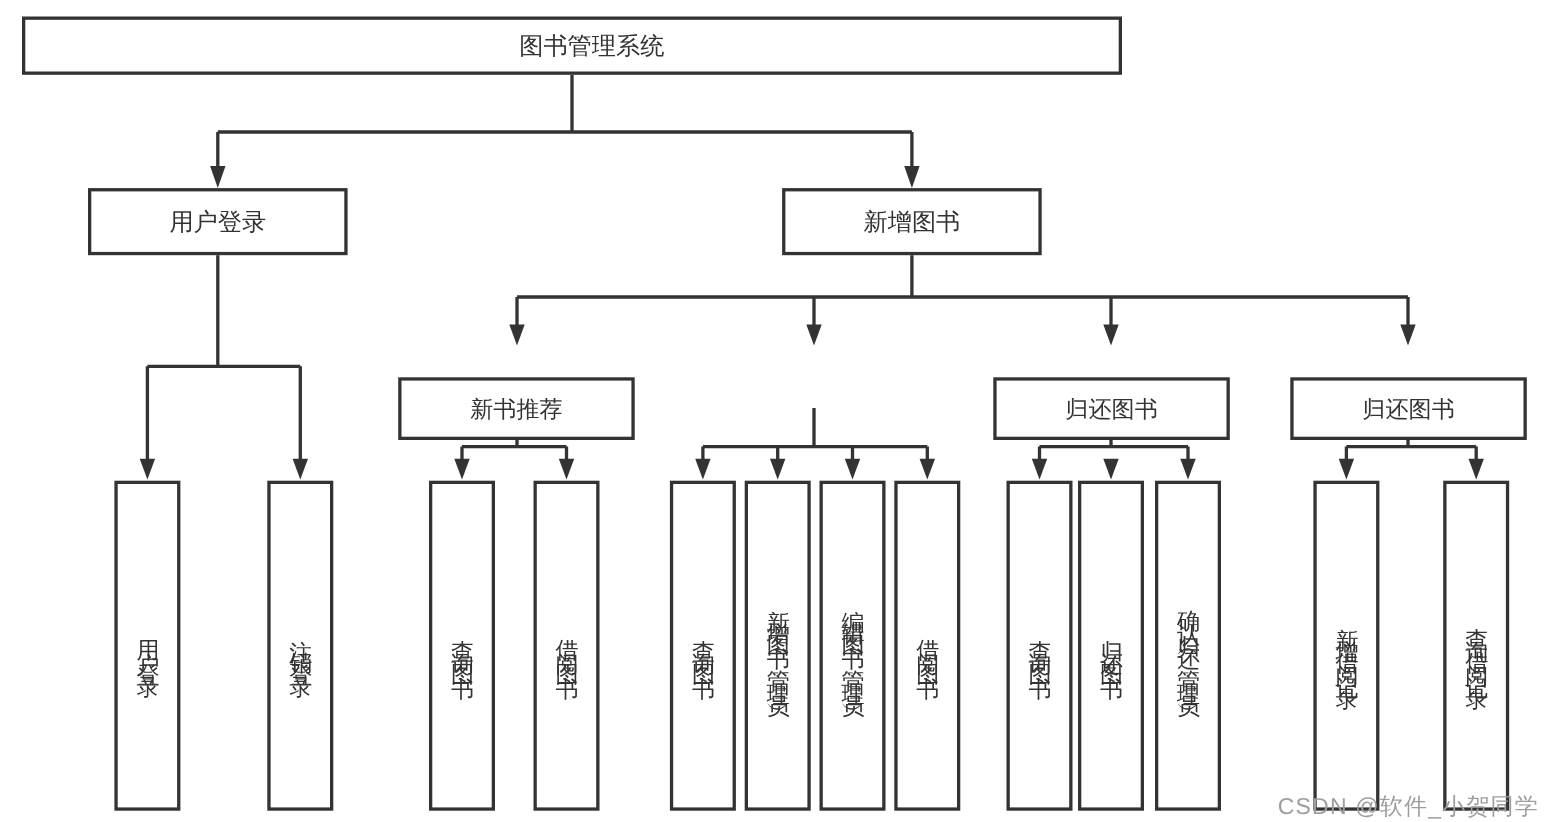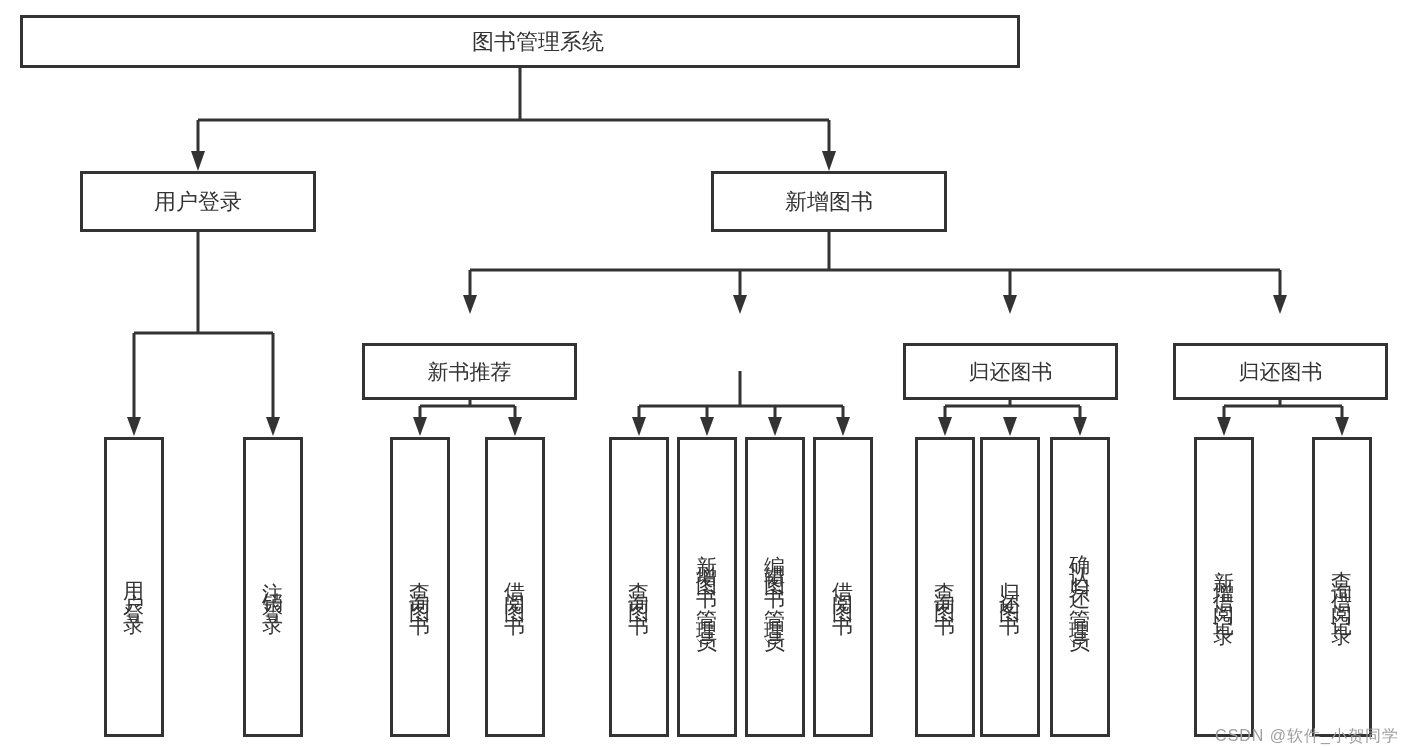--- a/index.html
+++ b/index.html
@@ -57,21 +57,21 @@
     writing-mode: vertical-rl;
     text-orientation: mixed;
     letter-spacing: 11px;
     line-height: 1;
     white-space: nowrap;
   }
   #watermark {
     position: absolute;
     right: 6px;
     bottom: 0px;
-    font-size: 16px;
+    font-size: 21px;
     letter-spacing: 1px;
     color: #9e9e9e;
     z-index: 5;
   }
 </style>
 </head>
 <body>
 
 <div id="canvas">
 

